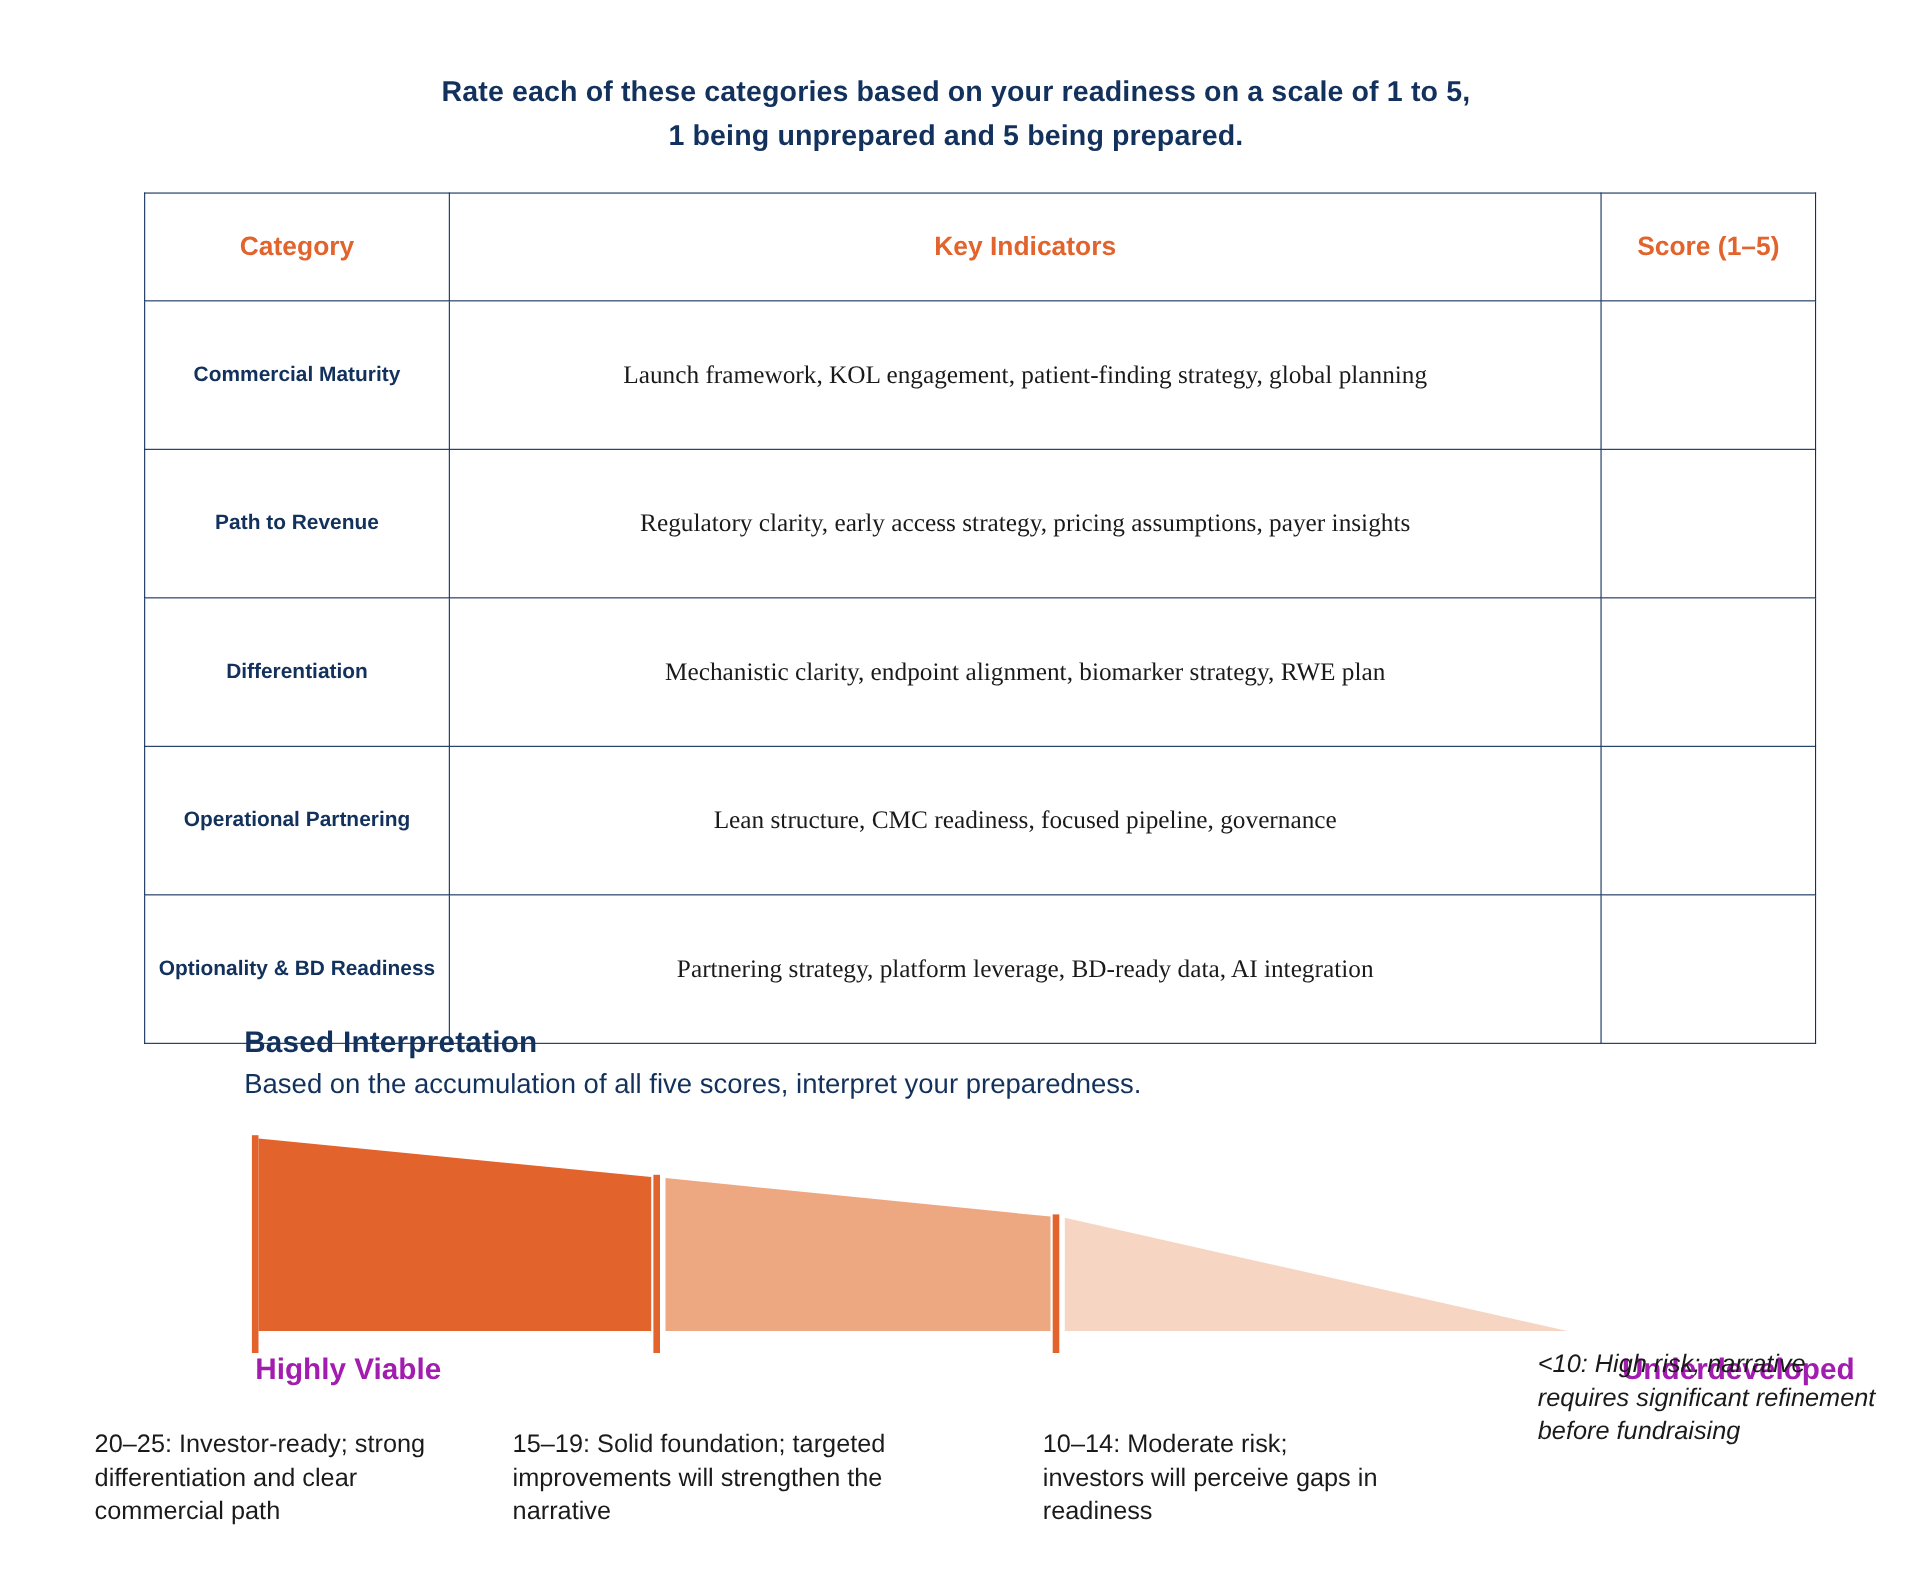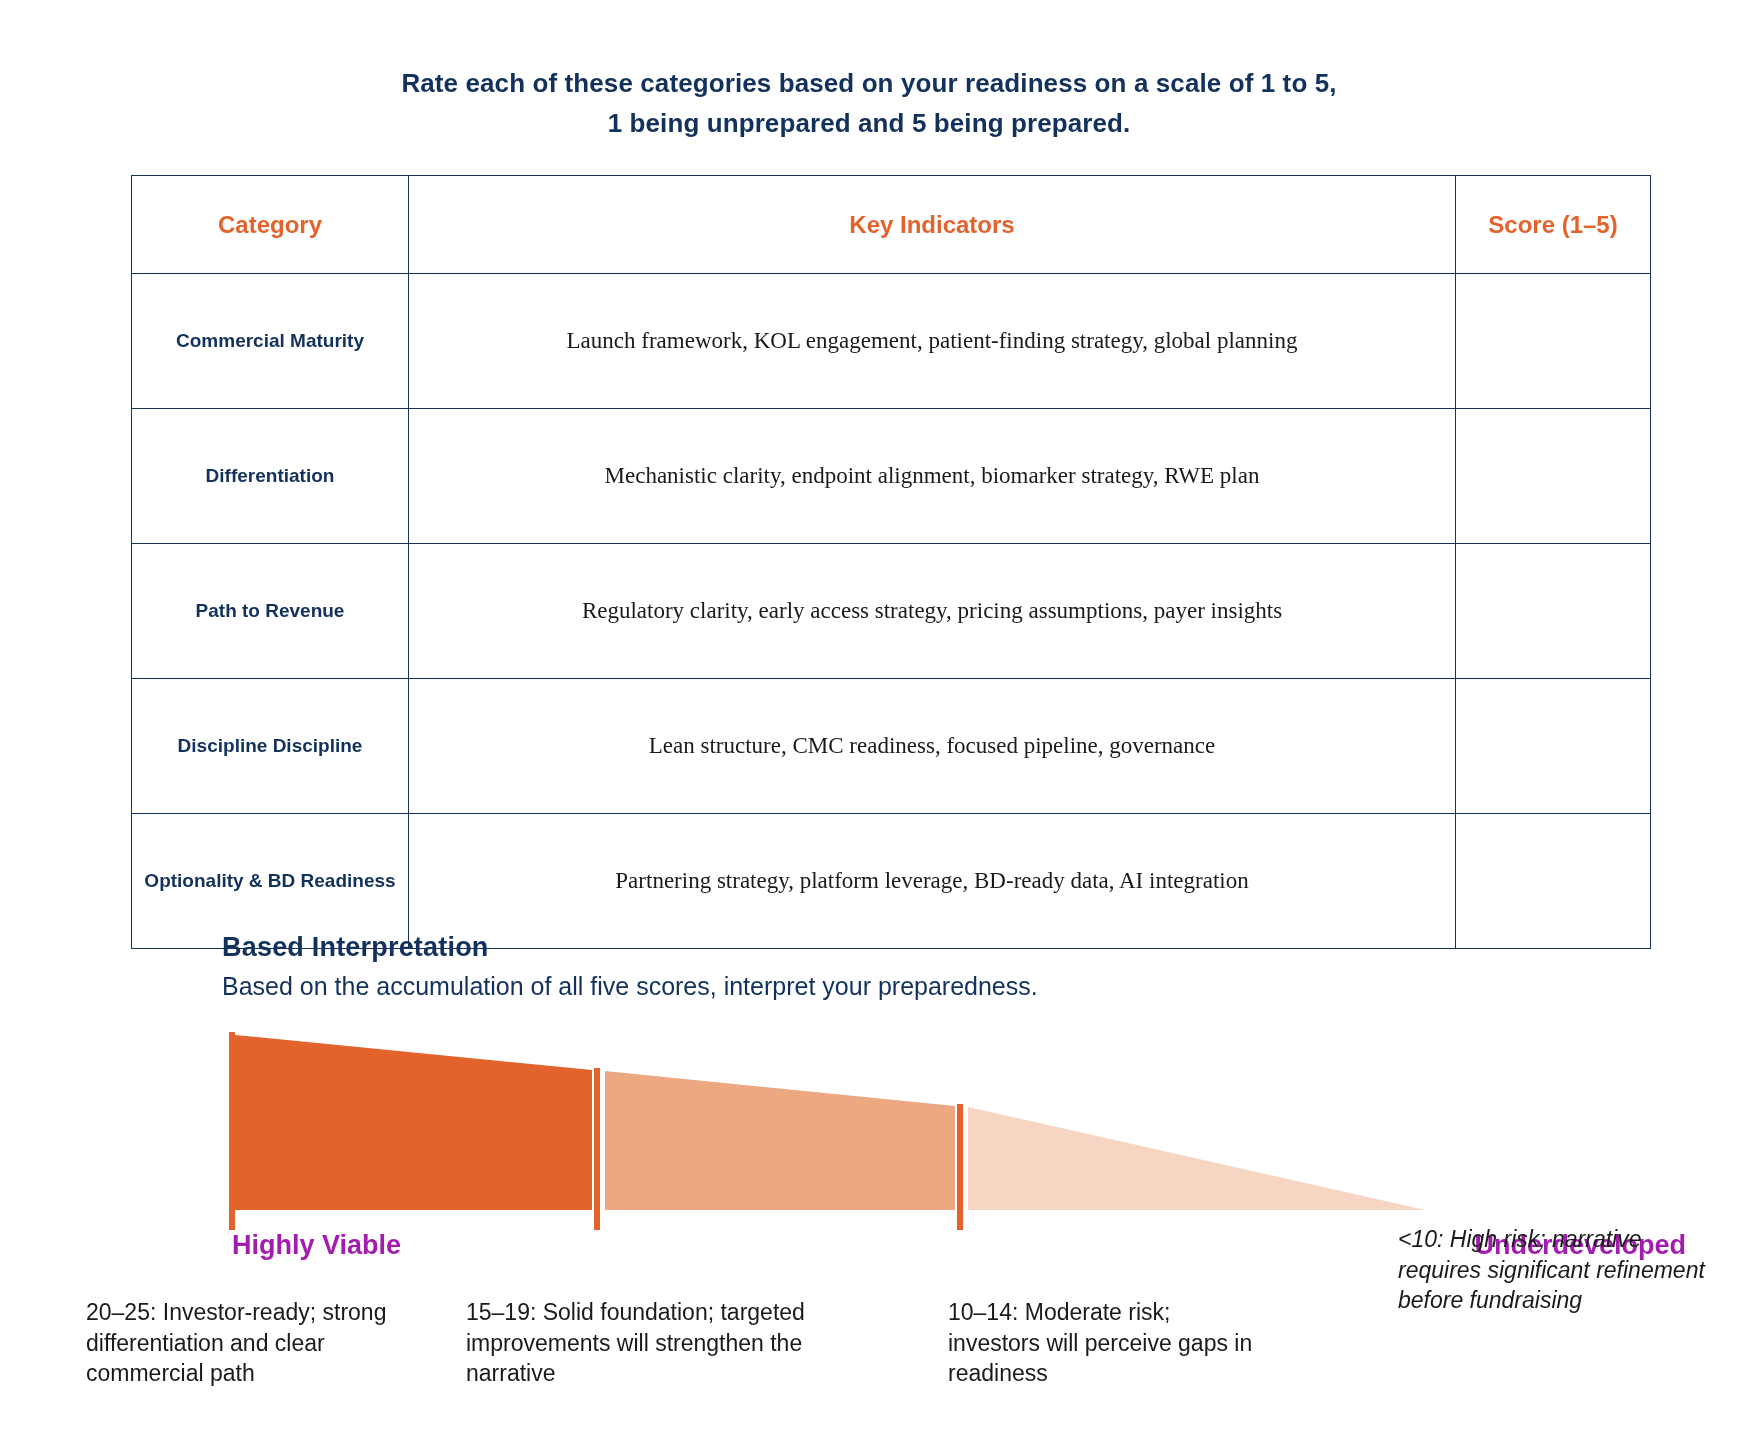--- a/index.html
+++ b/index.html
@@ -161,31 +161,31 @@
         <th>Score (1–5)</th>
       </tr>
     </thead>
     <tbody>
       <tr>
         <td class="cat-cell">Commercial Maturity</td>
         <td class="ind-cell">Launch framework, KOL engagement, patient-finding strategy, global planning</td>
         <td class="score-cell"></td>
       </tr>
       <tr>
+        <td class="cat-cell">Path to Revenue</td>
+        <td class="ind-cell">Regulatory clarity, early access strategy, pricing assumptions, payer insights</td>
+        <td class="score-cell"></td>
+      </tr>
+      <tr>
         <td class="cat-cell">Differentiation</td>
         <td class="ind-cell">Mechanistic clarity, endpoint alignment, biomarker strategy, RWE plan</td>
         <td class="score-cell"></td>
       </tr>
       <tr>
-        <td class="cat-cell">Path to Revenue</td>
-        <td class="ind-cell">Regulatory clarity, early access strategy, pricing assumptions, payer insights</td>
-        <td class="score-cell"></td>
-      </tr>
-      <tr>
-        <td class="cat-cell">Discipline Discipline</td>
+        <td class="cat-cell">Operational Partnering</td>
         <td class="ind-cell">Lean structure, CMC readiness, focused pipeline, governance</td>
         <td class="score-cell"></td>
       </tr>
       <tr>
         <td class="cat-cell">Optionality &amp; BD Readiness</td>
         <td class="ind-cell">Partnering strategy, platform leverage, BD-ready data, AI integration</td>
         <td class="score-cell"></td>
       </tr>
     </tbody>
   </table>

